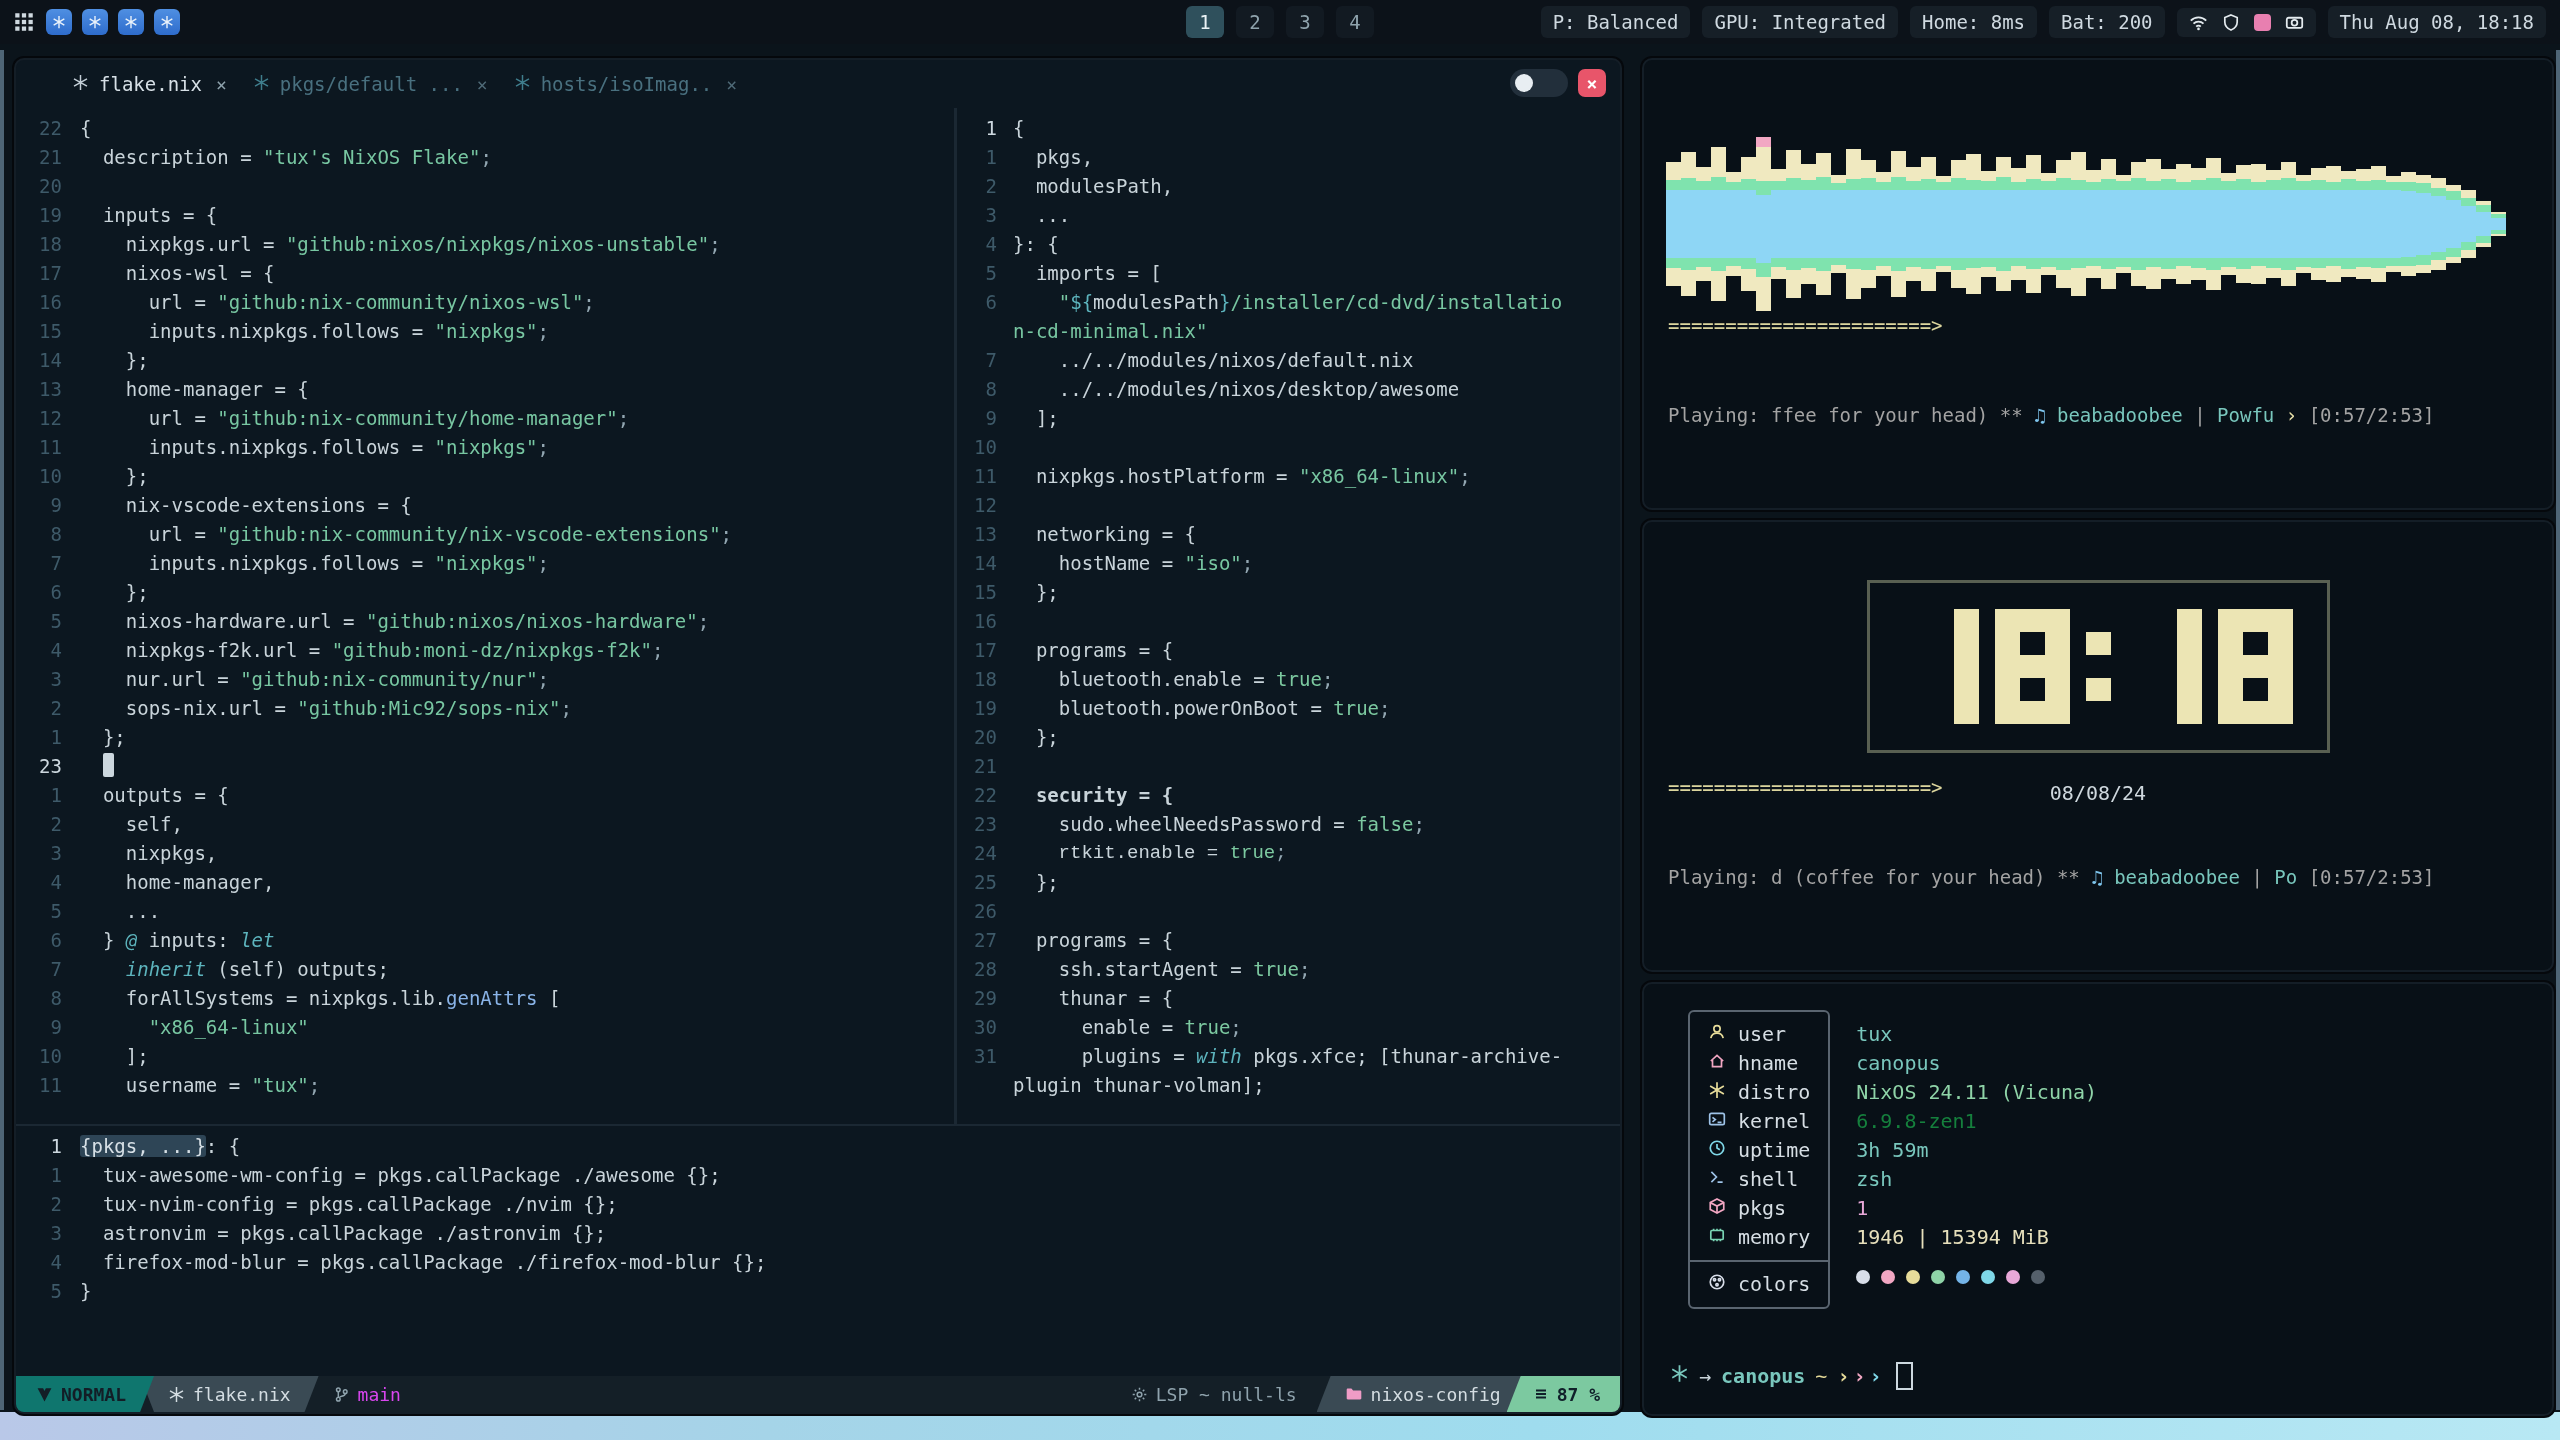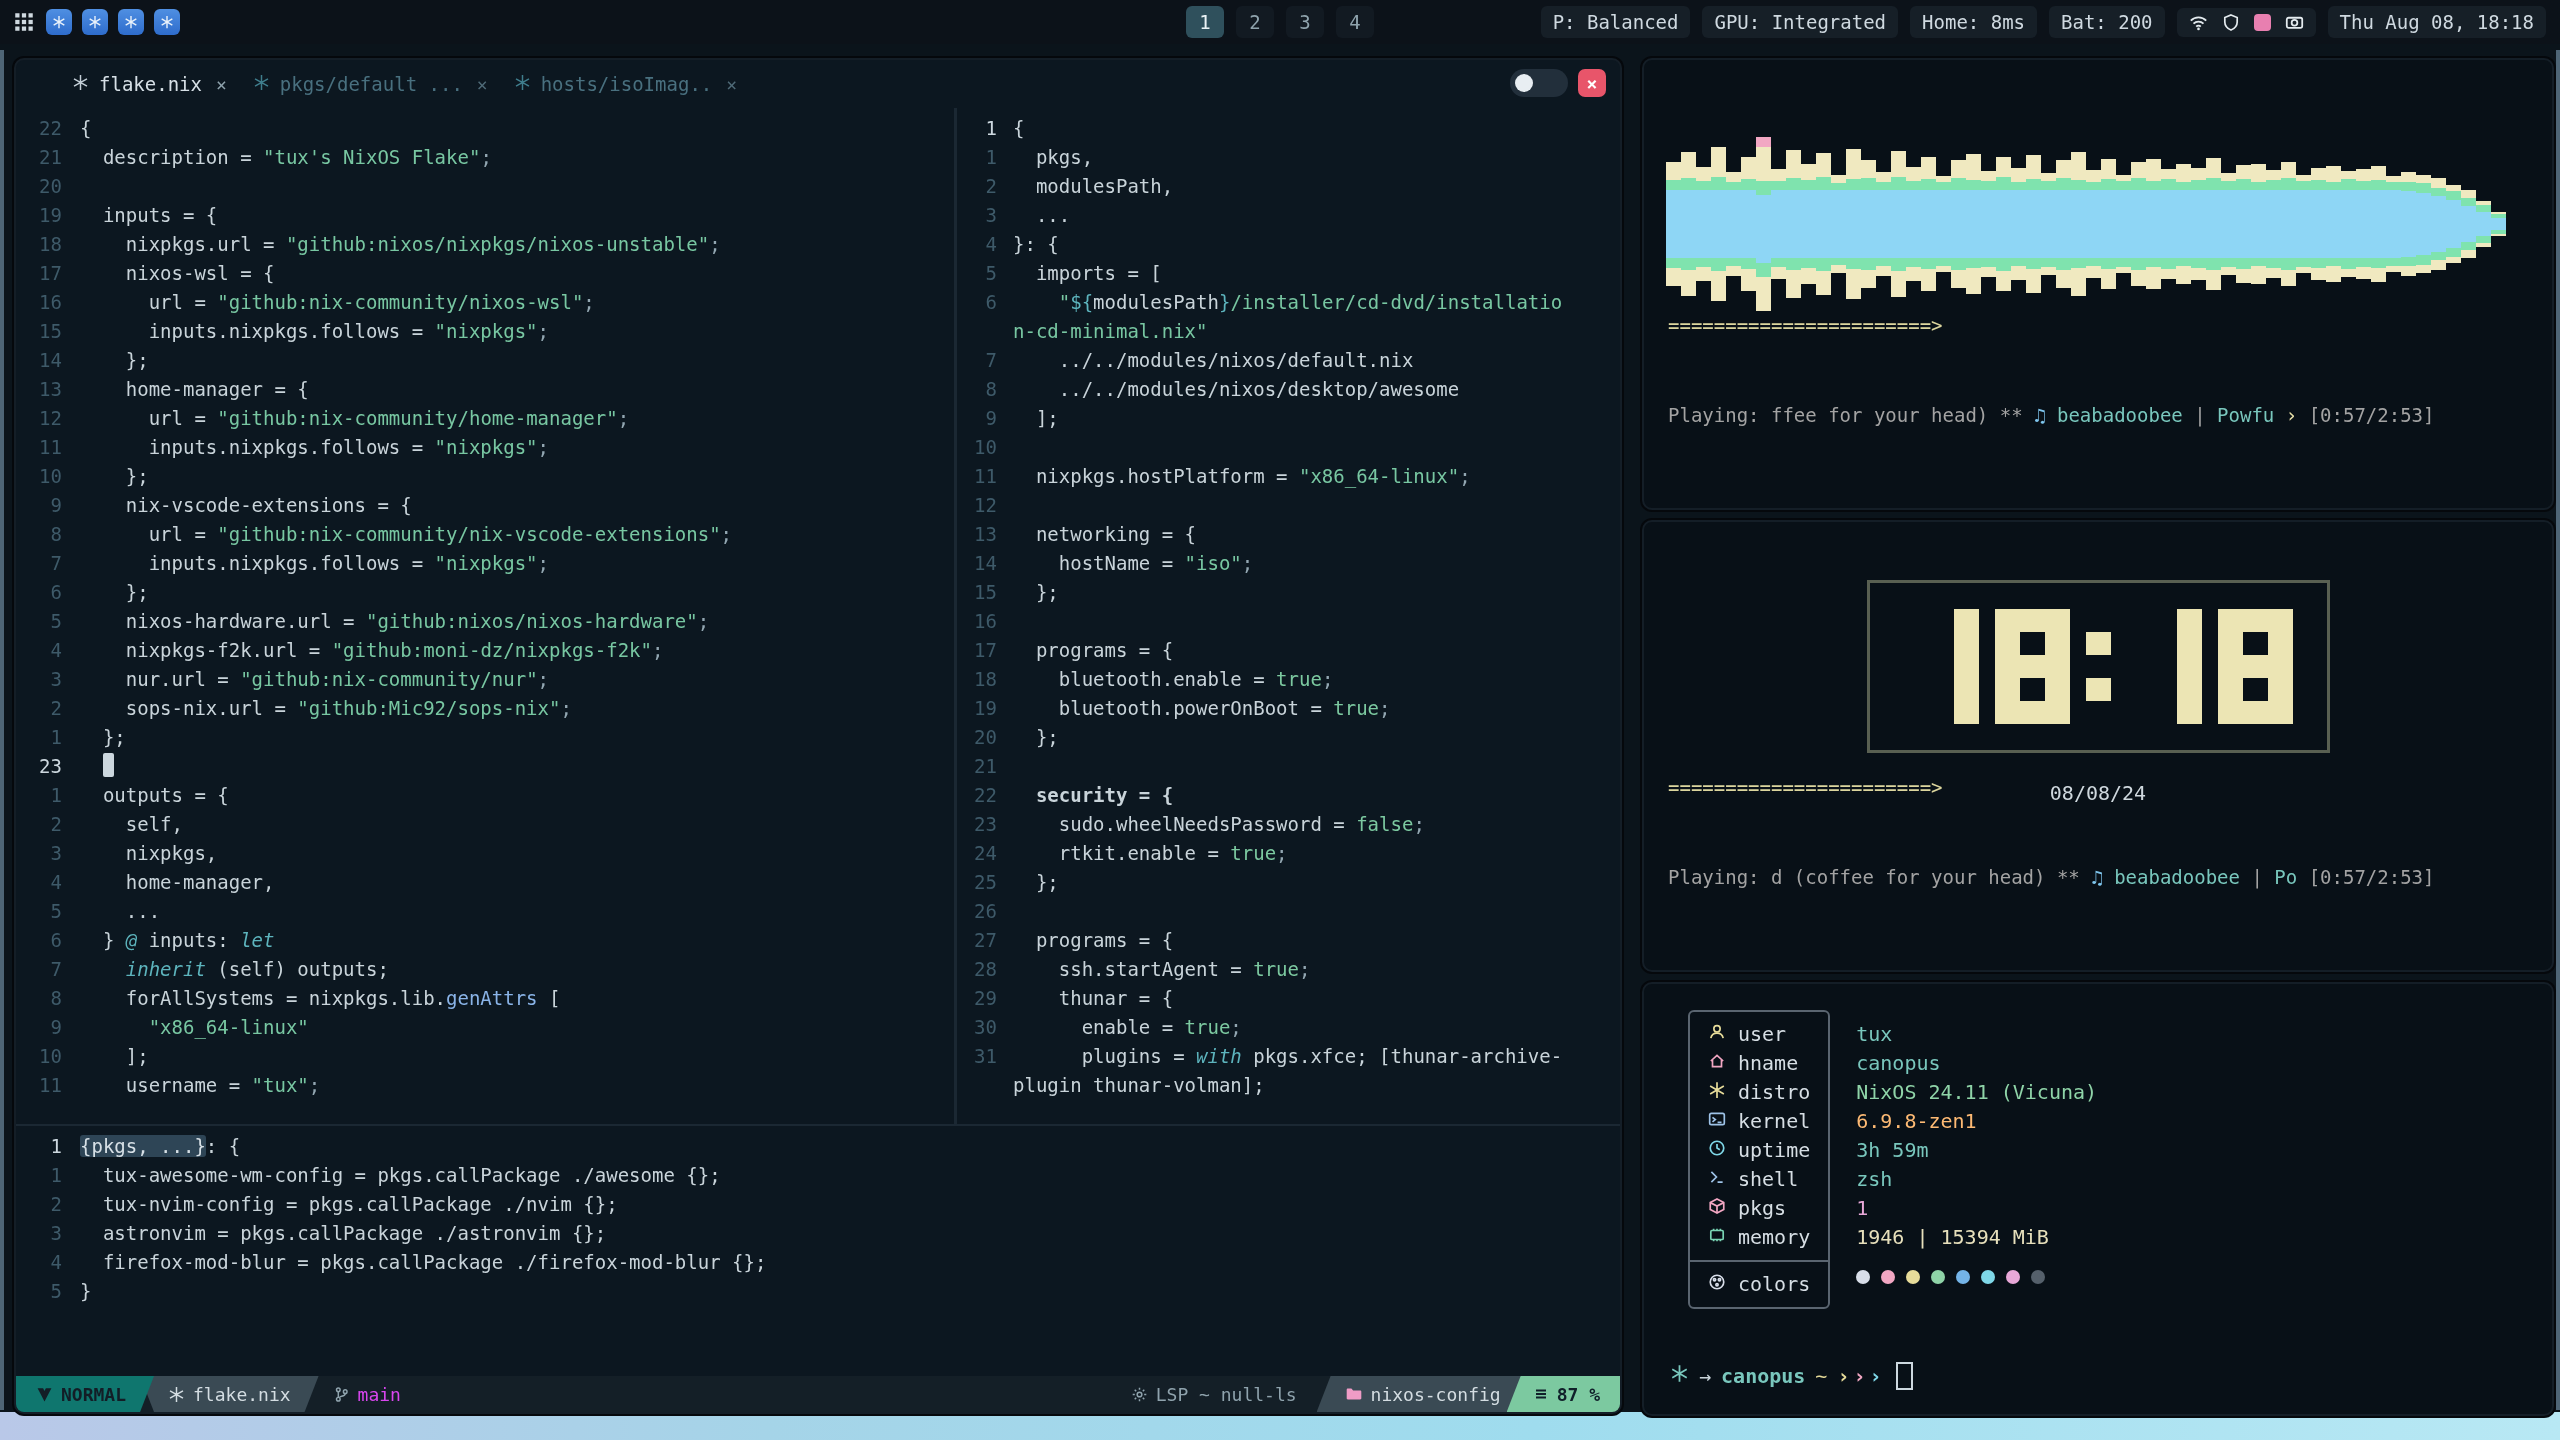--- a/index.html
+++ b/index.html
@@ -280,21 +280,21 @@
           <div class="crow"><span class="gut">14</span><span class="code" style="white-space: pre;"><span class="tok-p">    hostName = </span><span class="tok-s">"iso"</span><span class="tok-d">;</span></span></div>
           <div class="crow"><span class="gut">15</span><span class="code" style="white-space: pre;"><span class="tok-p">  };</span></span></div>
           <div class="crow"><span class="gut">16</span><span class="code" style="white-space: pre;"></span></div>
           <div class="crow"><span class="gut">17</span><span class="code" style="white-space: pre;"><span class="tok-p">  programs = {</span></span></div>
           <div class="crow"><span class="gut">18</span><span class="code" style="white-space: pre;"><span class="tok-p">    bluetooth.enable = </span><span class="tok-b">true</span><span class="tok-d">;</span></span></div>
           <div class="crow"><span class="gut">19</span><span class="code" style="white-space: pre;"><span class="tok-p">    bluetooth.powerOnBoot = </span><span class="tok-b">true</span><span class="tok-d">;</span></span></div>
           <div class="crow"><span class="gut">20</span><span class="code" style="white-space: pre;"><span class="tok-p">  };</span></span></div>
           <div class="crow"><span class="gut">21</span><span class="code" style="white-space: pre;"></span></div>
           <div class="crow"><span class="gut">22</span><span class="code" style="white-space: pre; font-weight: bold;"><span class="tok-p">  security = {</span></span></div>
           <div class="crow"><span class="gut">23</span><span class="code" style="white-space: pre;"><span class="tok-p">    sudo.wheelNeedsPassword = </span><span class="tok-b">false</span><span class="tok-d">;</span></span></div>
-          <div class="crow"><span class="gut">24</span><span class="code" style="white-space: pre;"><span class="tok-p">    rtkit.enable = </span><span class="tok-b">true</span><span class="tok-d">;</span></span></div>
+          <div class="crow"><span class="gut">24</span><span class="code" style="white-space: pre; font-family: Liberation Mono, monospace;"><span class="tok-p">    rtkit.enable = </span><span class="tok-b">true</span><span class="tok-d">;</span></span></div>
           <div class="crow"><span class="gut">25</span><span class="code" style="white-space: pre;"><span class="tok-p">  };</span></span></div>
           <div class="crow"><span class="gut">26</span><span class="code" style="white-space: pre;"></span></div>
           <div class="crow"><span class="gut">27</span><span class="code" style="white-space: pre;"><span class="tok-p">  programs = {</span></span></div>
           <div class="crow"><span class="gut">28</span><span class="code" style="white-space: pre;"><span class="tok-p">    ssh.startAgent = </span><span class="tok-b">true</span><span class="tok-d">;</span></span></div>
           <div class="crow"><span class="gut">29</span><span class="code" style="white-space: pre;"><span class="tok-p">    thunar = {</span></span></div>
           <div class="crow"><span class="gut">30</span><span class="code" style="white-space: pre;"><span class="tok-p">      enable = </span><span class="tok-b">true</span><span class="tok-d">;</span></span></div>
           <div class="crow"><span class="gut">31</span><span class="code" style="white-space: pre;"><span class="tok-p">      plugins = </span><span class="tok-k">with</span><span class="tok-p"> pkgs.xfce; [thunar-archive-</span></span></div>
           <div class="crow"><span class="gut"></span><span class="code" style="white-space: pre;"><span class="tok-p">plugin thunar-volman];</span></span></div>
         </div>
       <div class="hdiv"></div>
@@ -568,21 +568,21 @@
                 <circle cx="10.2" cy="6" r="1"></circle>
                 <circle cx="8" cy="10.5" r="1"></circle>
               </svg></span>
             <span>colors</span>
           </div>
         </div>
       <div class="fetch-vals" id="fetch-vals">
           <div class="f-vrow" style="color: rgb(121, 199, 189);">tux</div>
           <div class="f-vrow" style="color: rgb(121, 199, 189);">canopus</div>
           <div class="f-vrow" style="color: rgb(143, 212, 168);">NixOS 24.11 (Vicuna)</div>
-          <div class="f-vrow" style="color: #fdba74;">6.9.8-zen1</div>
+          <div class="f-vrow" style="color: #15803d;">6.9.8-zen1</div>
           <div class="f-vrow" style="color: rgb(121, 199, 189);">3h 59m</div>
           <div class="f-vrow" style="color: rgb(121, 199, 189);">zsh</div>
           <div class="f-vrow" style="color: rgb(232, 168, 216);">1</div>
           <div class="f-vrow" style="color: rgb(231, 224, 188);">1946 | 15394 MiB</div>
           <div class="dots">
             <span class="dot" style="background: rgb(216, 222, 233);"></span>
             <span class="dot" style="background: rgb(242, 167, 195);"></span>
             <span class="dot" style="background: rgb(231, 220, 154);"></span>
             <span class="dot" style="background: rgb(143, 212, 168);"></span>
             <span class="dot" style="background: rgb(116, 180, 232);"></span>

